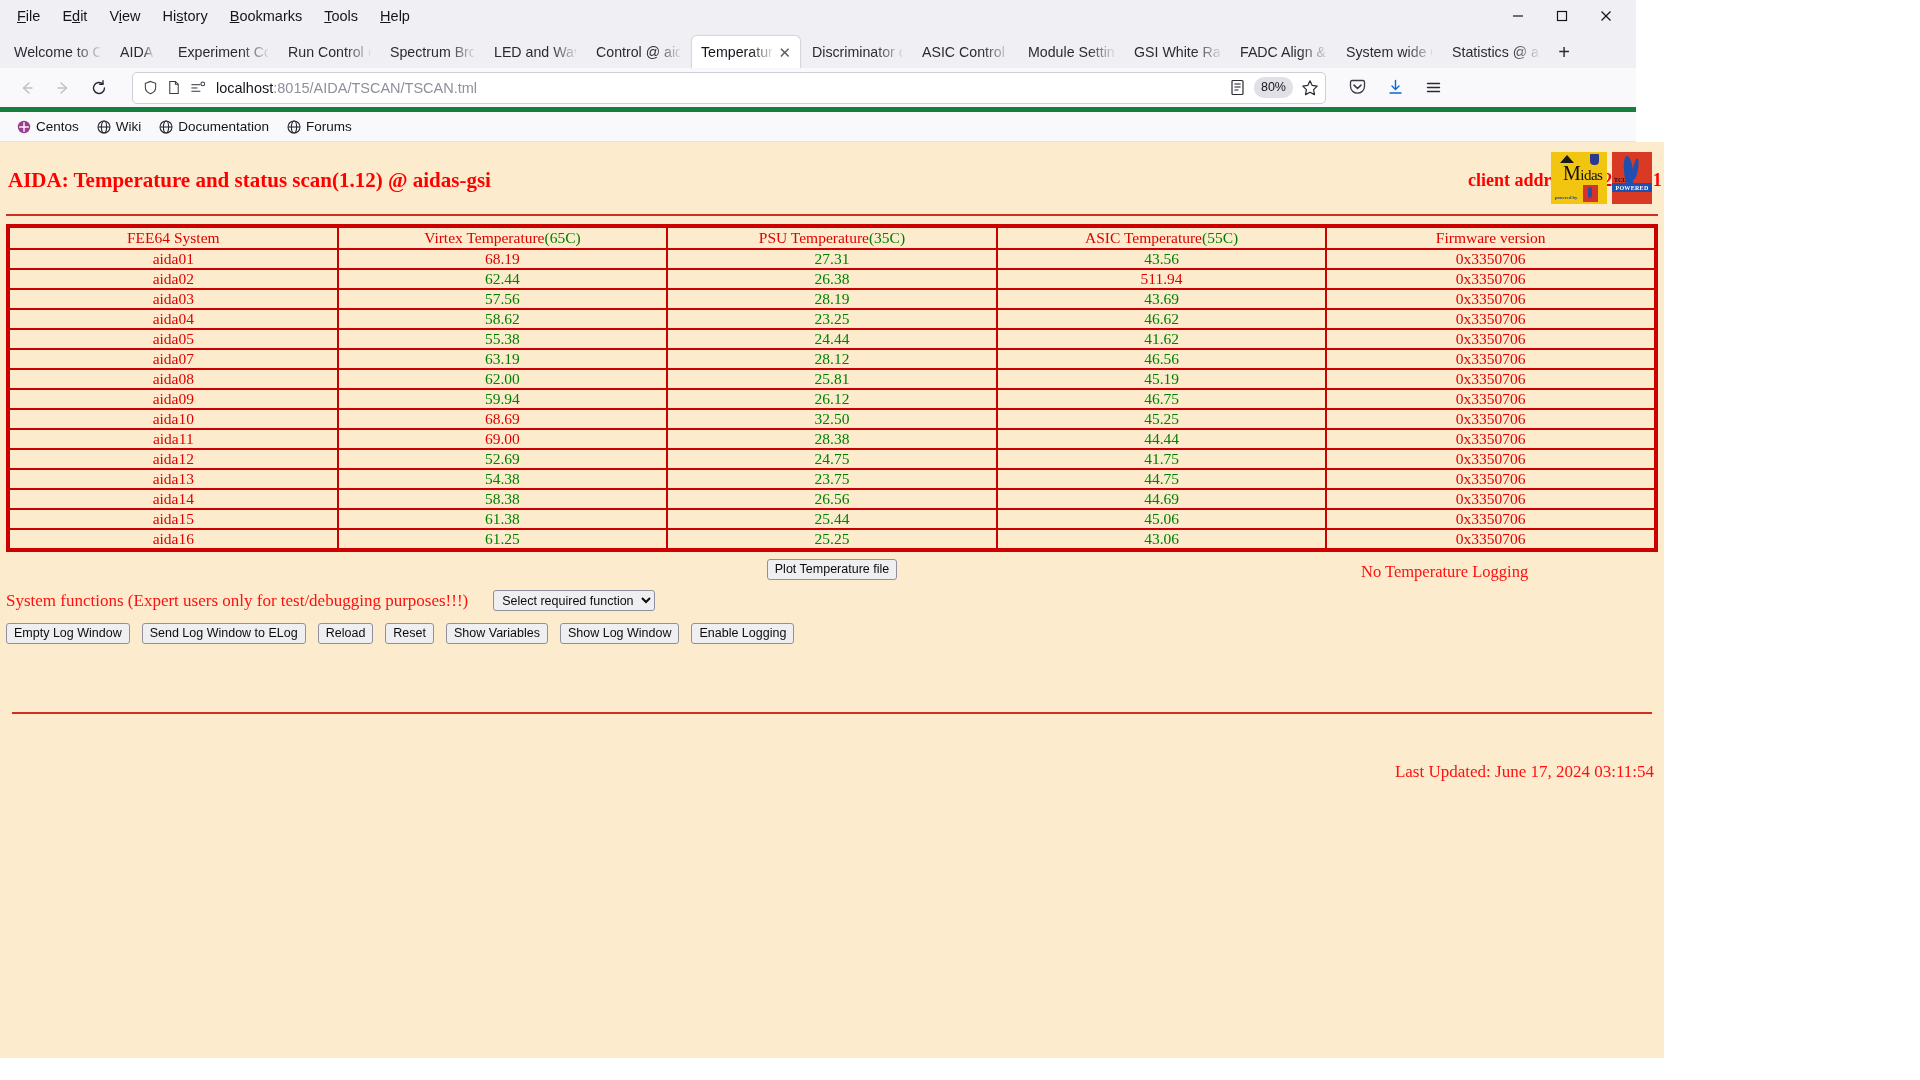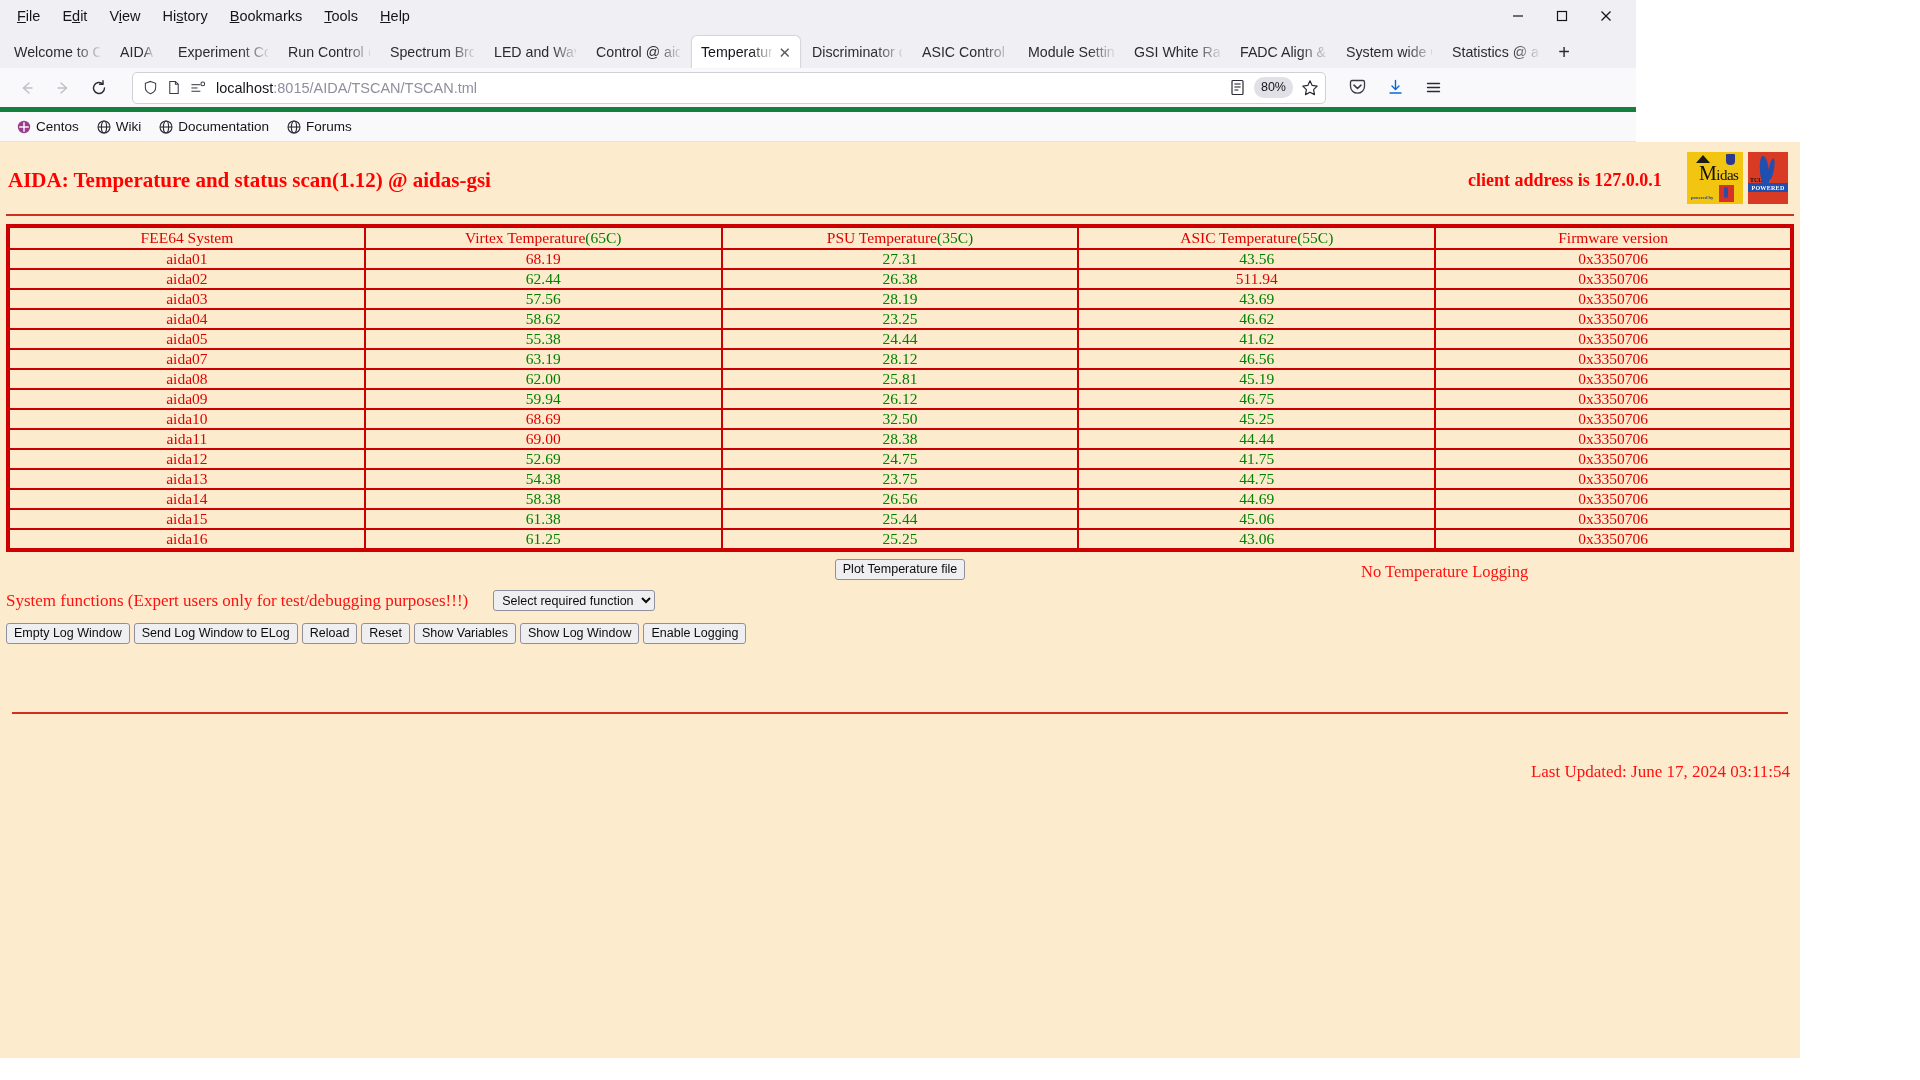--- a/index.html
+++ b/index.html
@@ -155,21 +155,21 @@
   .bm {
     display: flex; align-items: center; gap: 5px;
     font-size: 13.5px; color: #15141a;
     padding: 3px 7px; border-radius: 4px;
     white-space: nowrap;
   }
 
   
   .page {
     background: #fceccd;
-    width: 1800px;
+    width: 1664px;
     height: 916px;
     font-family: "Liberation Serif", serif;
     position: relative;
     padding: 0;
   }
   .page-head {
     display: flex;
     align-items: center;
     justify-content: space-between;
     padding: 16px 8px 8px 8px;
@@ -326,21 +326,21 @@
     font-family: "Liberation Sans", sans-serif;
     font-size: 12.5px;
     background: #efeff2;
     border: 1px solid #8f8f9d;
     border-radius: 3px;
     padding: 1px 4px;
     color: #0c0c0d;
     height: 21px;
   }
   .btn-row {
-    display: flex; gap: 4px; align-items: center;
+    display: flex; gap: 12px; align-items: center;
     padding-top: 12px;
   }
   .last-updated {
     position: absolute;
     right: 10px; bottom: 0px;
     font-size: 17px;
     color: #ff1010;
     font-family: "Liberation Serif", serif;
     white-space: nowrap;
   }

